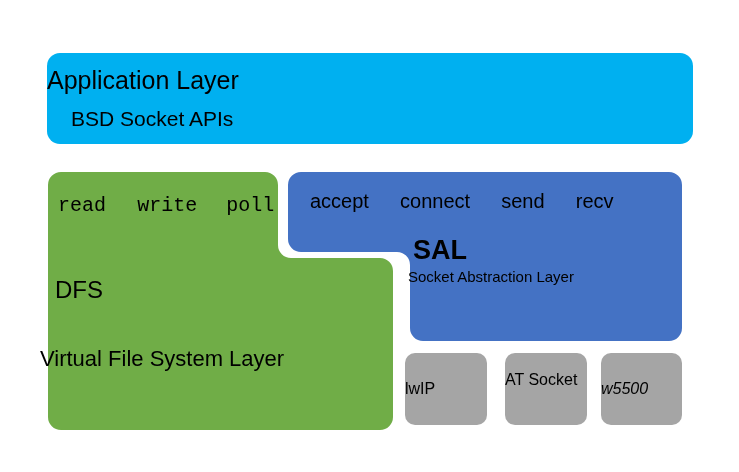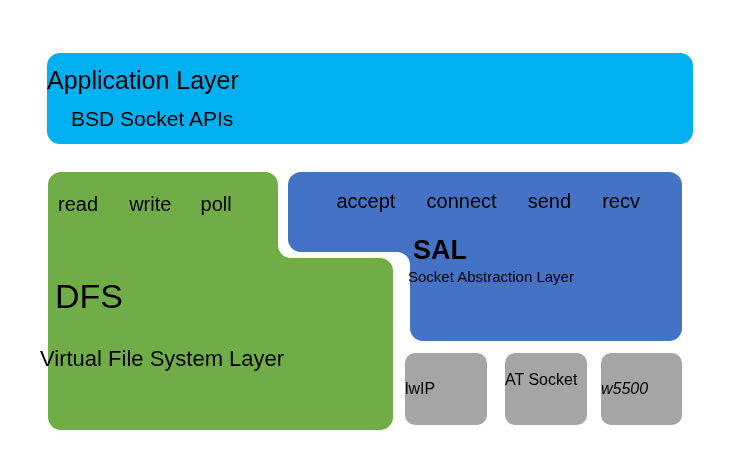--- a/index.html
+++ b/index.html
@@ -51,44 +51,44 @@
   }
 
   
   #dfs-ops {
     left: 58px;
     top: 193px;
     width: 220px;
     font-size: 20px;
     text-align: left;
   }
-  #dfs-ops span { display: inline-block; }
+  #dfs-ops span { display: inline-block; font-family: Liberation Mono, monospace; }
   #dfs-ops .gap1 { width: 20px; }
   #dfs-ops .gap2 { width: 18px; }
   #dfs-title {
     left: 55px;
     top: 276px;
     width: 290px;
-    font-size: 34px;
+    font-size: 24px;
   }
   #dfs-sub {
     left: 40px;
     top: 306px;
     width: 320px;
     font-size: 22px;
     margin-top: 40px;
   }
 
   
   #sal-ops {
     left: 310px;
     top: 190px;
     width: 330px;
     font-size: 20px;
-    text-align: right;
+    text-align: left;
   }
   #sal-ops span { display: inline-block; }
   #sal-ops .gap { width: 20px; }
   #sal-title {
     left: 413px;
     top: 235px;
     width: 266px;
     font-size: 27px;
     font-weight: bold;
   }

